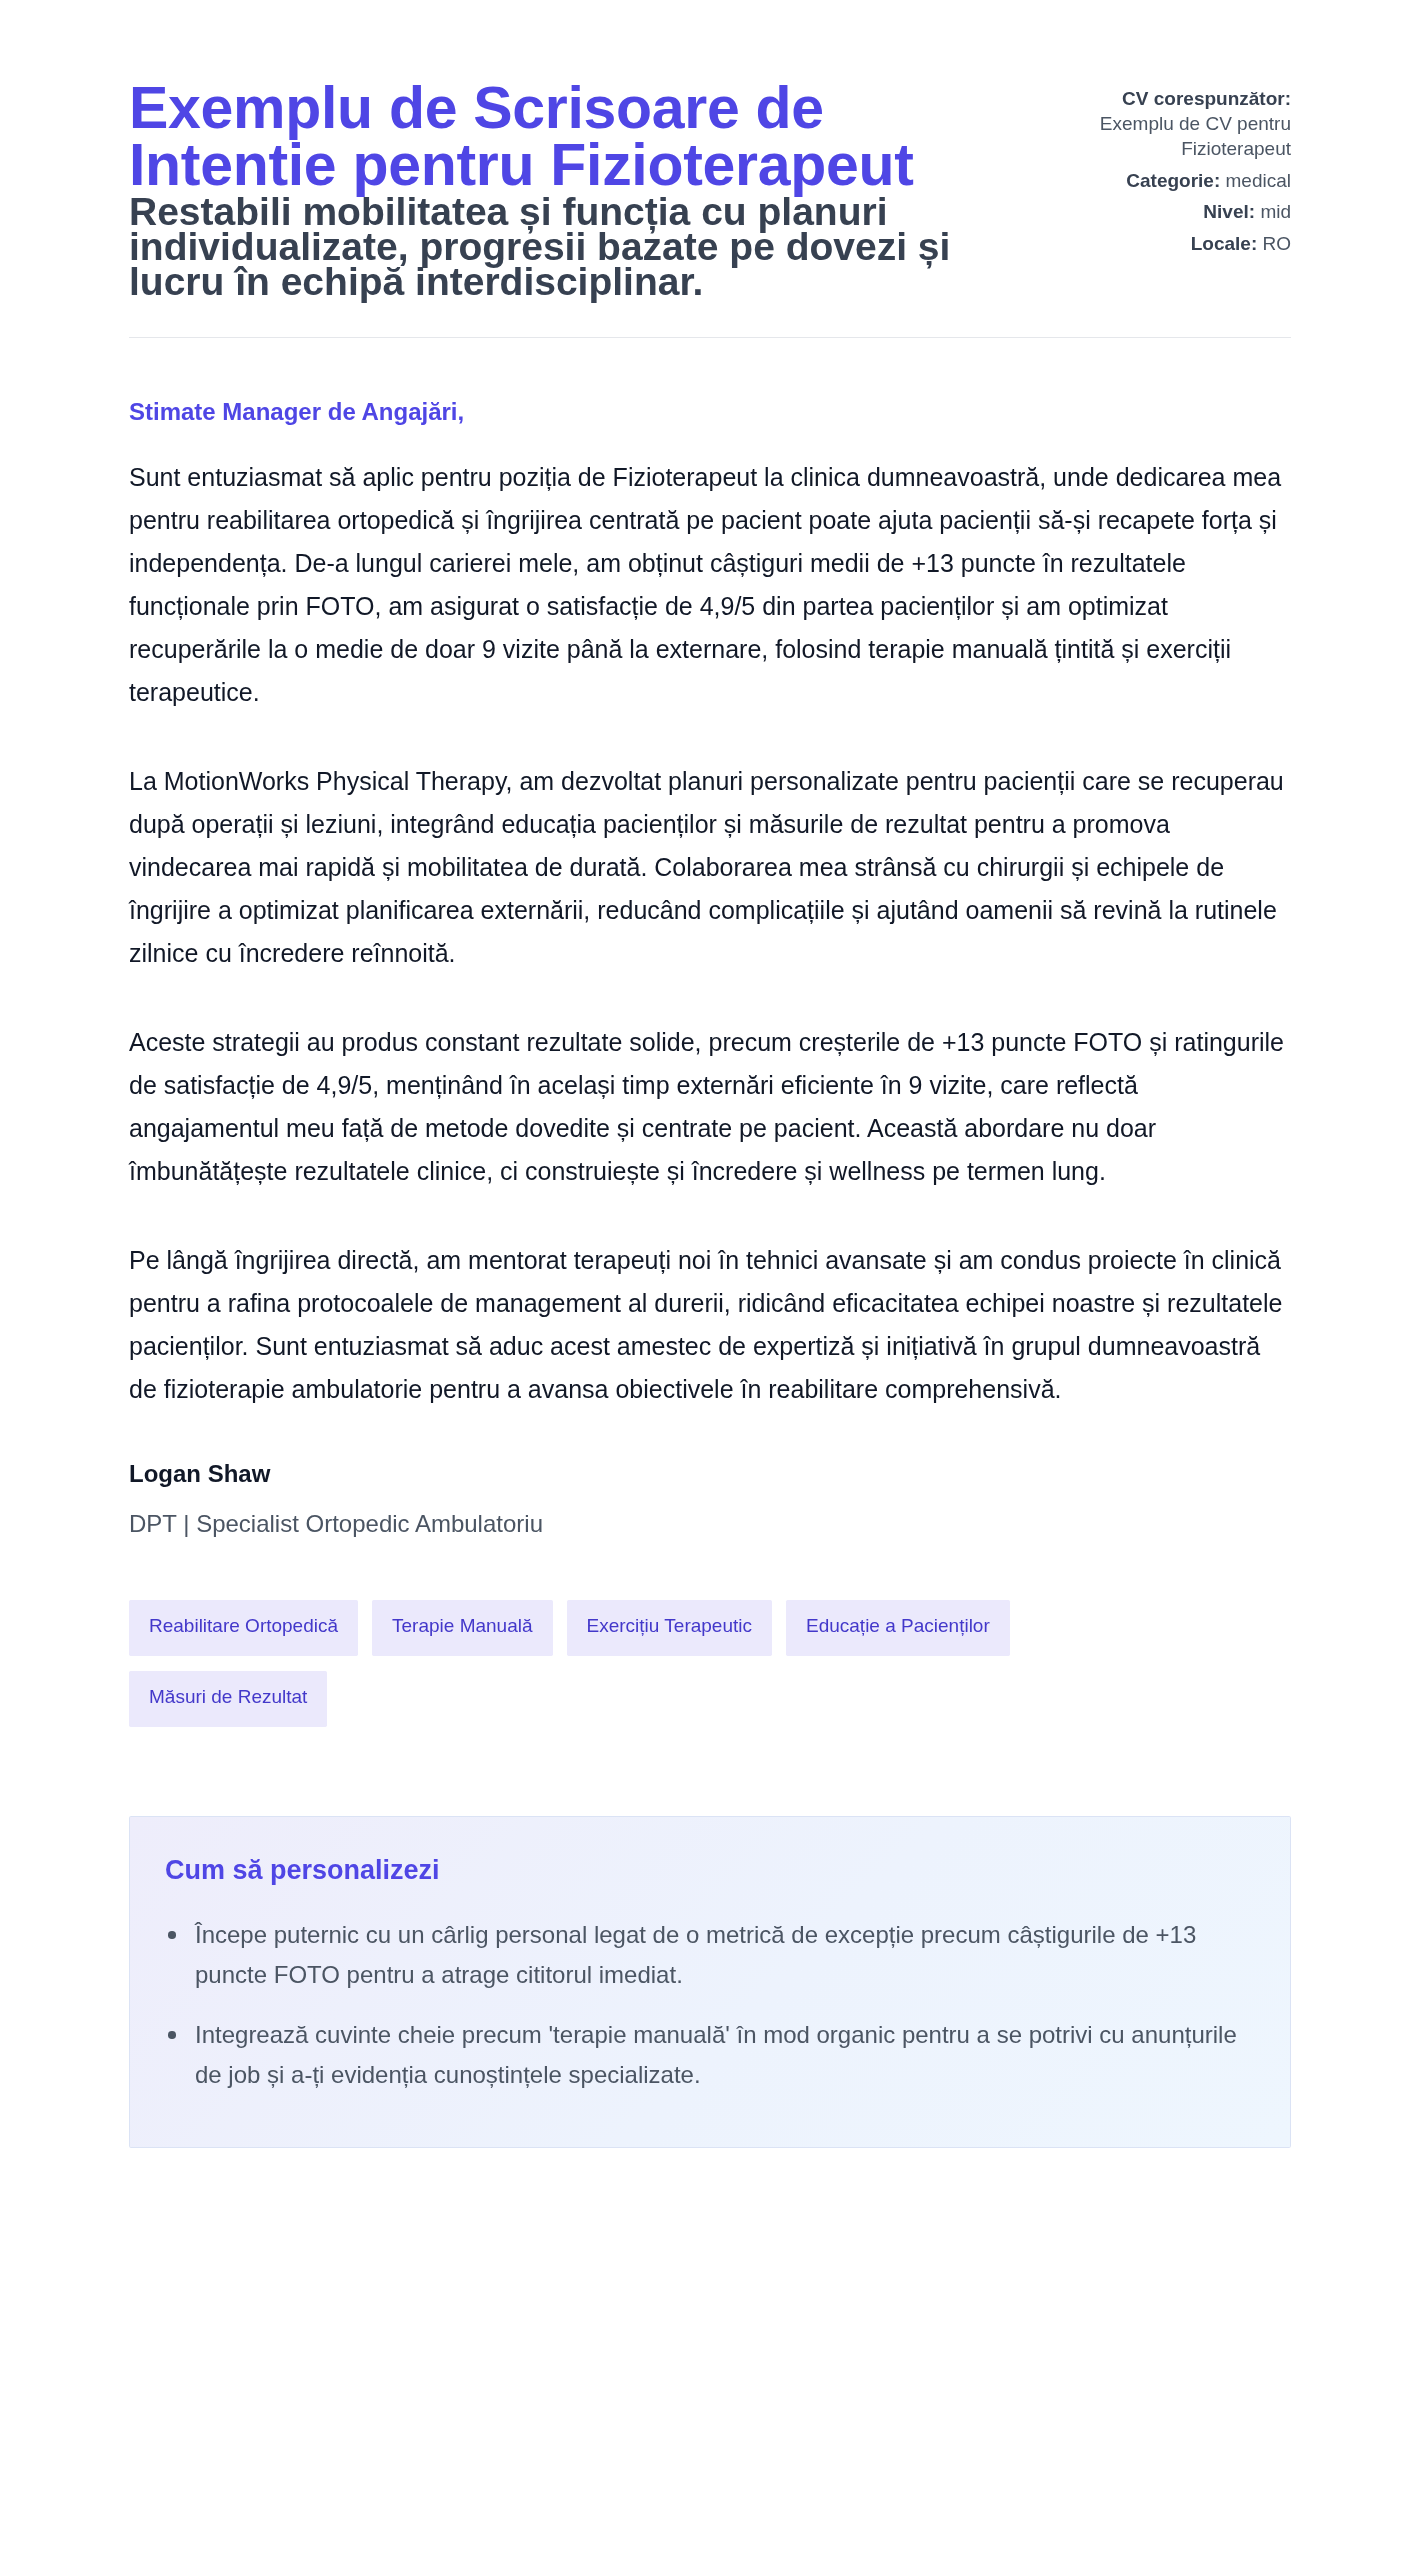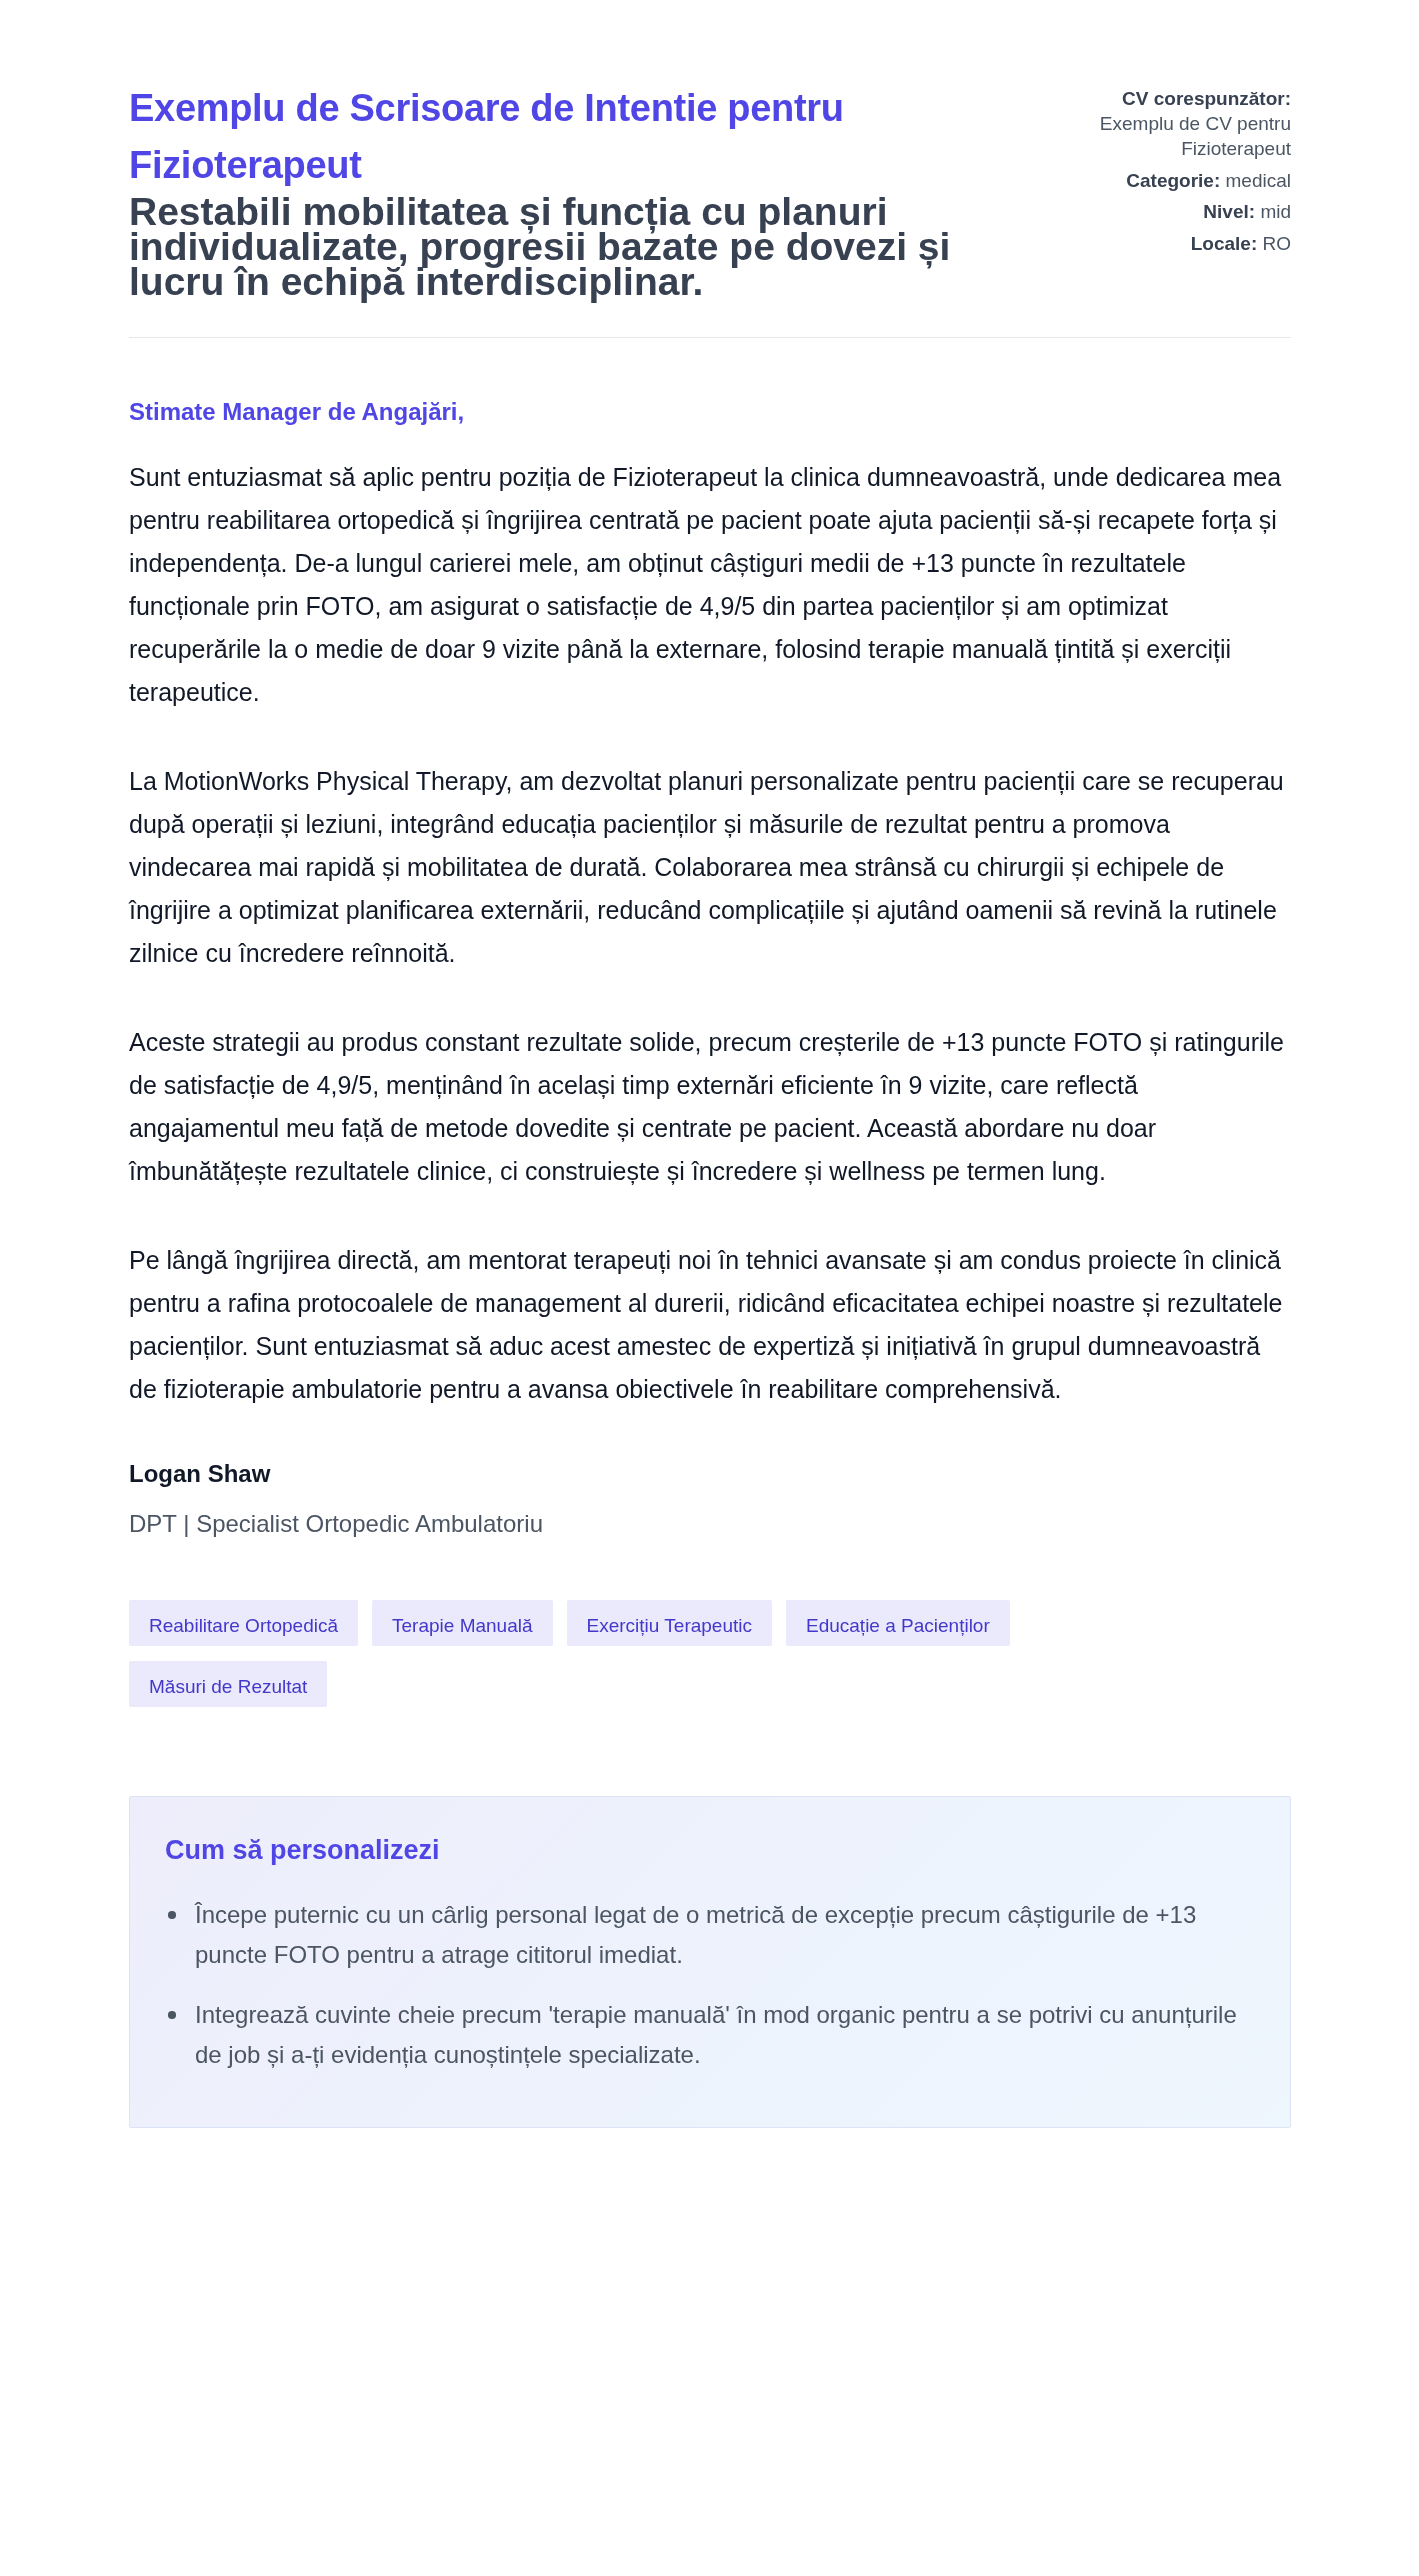--- a/index.html
+++ b/index.html
@@ -15,21 +15,21 @@
   }
   .header {
     display: flex;
     justify-content: space-between;
     align-items: flex-start;
     padding-bottom: 38px;
     border-bottom: 1.7px solid #e5e7eb;
   }
   .header-left { width: 835px; }
   .title {
-    font-size: 38px;
+    font-size: 59px;
     line-height: 57px;
     font-weight: 700;
     color: #4f46e5;
     letter-spacing: -0.3px;
   }
   .subtitle {
     font-size: 39px;
     line-height: 35px;
     font-weight: 700;
     color: #374151;
@@ -83,21 +83,21 @@
     flex-wrap: wrap;
     gap: 15px 14px;
     margin-top: 60px;
     width: 1044px;
   }
   .tag {
     background: #ebe9fc;
     color: #4338ca;
     font-size: 19px;
     line-height: 22px;
-    padding: 15px 20px 9px 20px;
+    padding: 15px 20px 19px 20px;
     border-radius: 1.7px;
     font-weight: 500;
   }
   .tips {
     margin-top: 89px;
     border: 1.7px solid #dbe3f5;
     background: linear-gradient(135deg, #eeedfb 0%, #edf3fd 55%, #eef6fe 100%);
     padding: 37px 35px 52px 35px;
     border-radius: 1.7px;
   }

